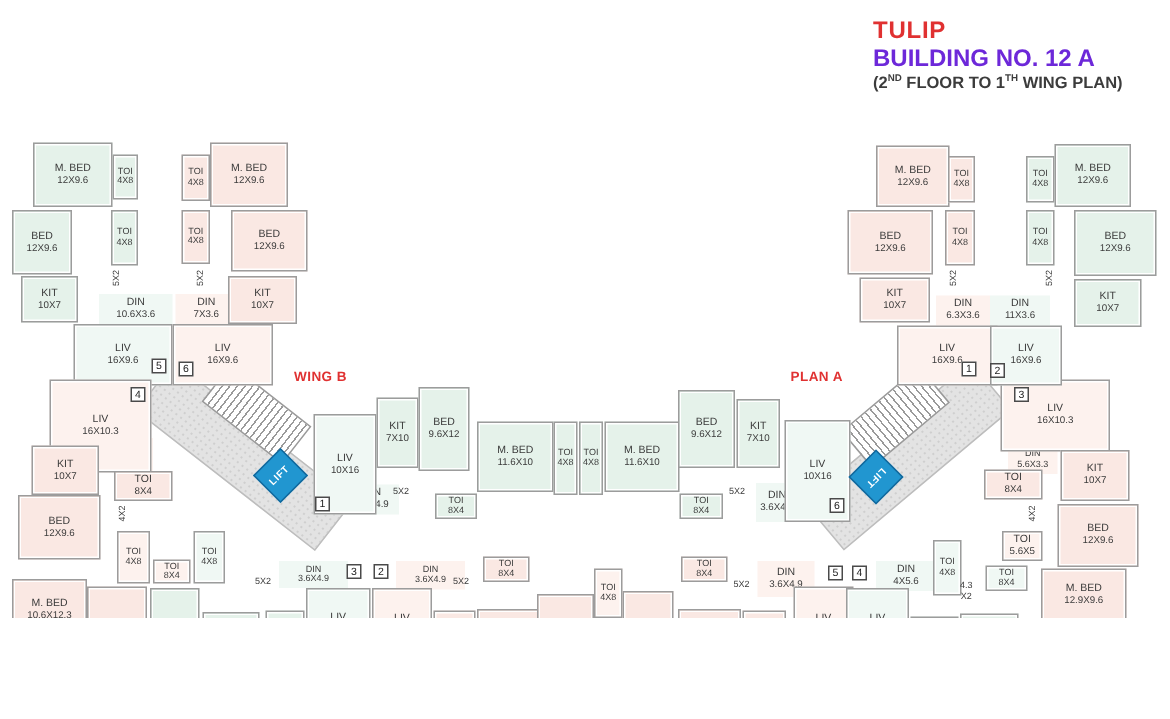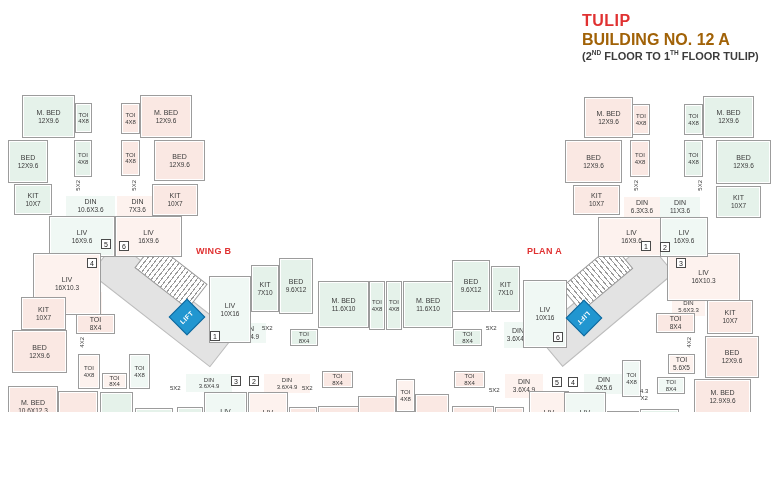--- a/index.html
+++ b/index.html
@@ -37,22 +37,22 @@
   .lift{position:absolute;width:26px;height:26px;z-index:5;display:flex;align-items:center;
         justify-content:center;box-sizing:border-box;border:1px solid #13689c;}
   .lift span{font-size:6.5px;font-weight:bold;color:#fff;letter-spacing:.5px;}
 </style>
 </head>
 <body>
 
 <div id="canvas">
   <div id="title">
     <div id="brand" style="color: rgb(224, 49, 49);">TULIP</div>
-    <div id="building" style="color: #a16207;">BUILDING NO. 12 A</div>
-    <div id="floors" style="color: rgb(60, 60, 60);"><span>(2</span><sup>ND</sup><span> FLOOR TO 1</span><sup>TH</sup><span> FLOOR TULIP)</span></div>
+    <div id="building" style="color: #6d28d9;">BUILDING NO. 12 A</div>
+    <div id="floors" style="color: rgb(60, 60, 60);"><span>(2</span><sup>ND</sup><span> FLOOR TO 1</span><sup>TH</sup><span> WING PLAN)</span></div>
   </div>
   <div id="cores-layer">
       <div class="corridor" style="left: 87px; top: 283px; width: 150px; height: 40px; transform: rotate(38deg); background-color: rgb(227, 227, 227); background-image: radial-gradient(rgb(207, 207, 207) 0.5px, transparent 0.6px);"></div>
       <div class="corridor" style="left: 532px; top: 283px; width: 144px; height: 40px; transform: rotate(-40deg); background-color: rgb(227, 227, 227); background-image: radial-gradient(rgb(207, 207, 207) 0.5px, transparent 0.6px);"></div>
       <div class="stairs" style="left: 137px; top: 260px; width: 66px; height: 30px; transform: rotate(38deg);"></div>
       <div class="stairs" style="left: 563px; top: 262px; width: 66px; height: 30px; transform: rotate(-40deg);"></div>
       <div class="lift" style="left: 174px; top: 304px; transform: rotate(45deg); background: rgb(33, 150, 208);">
         <span style="transform: rotate(-90deg);">LIFT</span>
       </div>
       <div class="lift" style="left: 571px; top: 305px; transform: rotate(45deg); background: rgb(33, 150, 208);">

